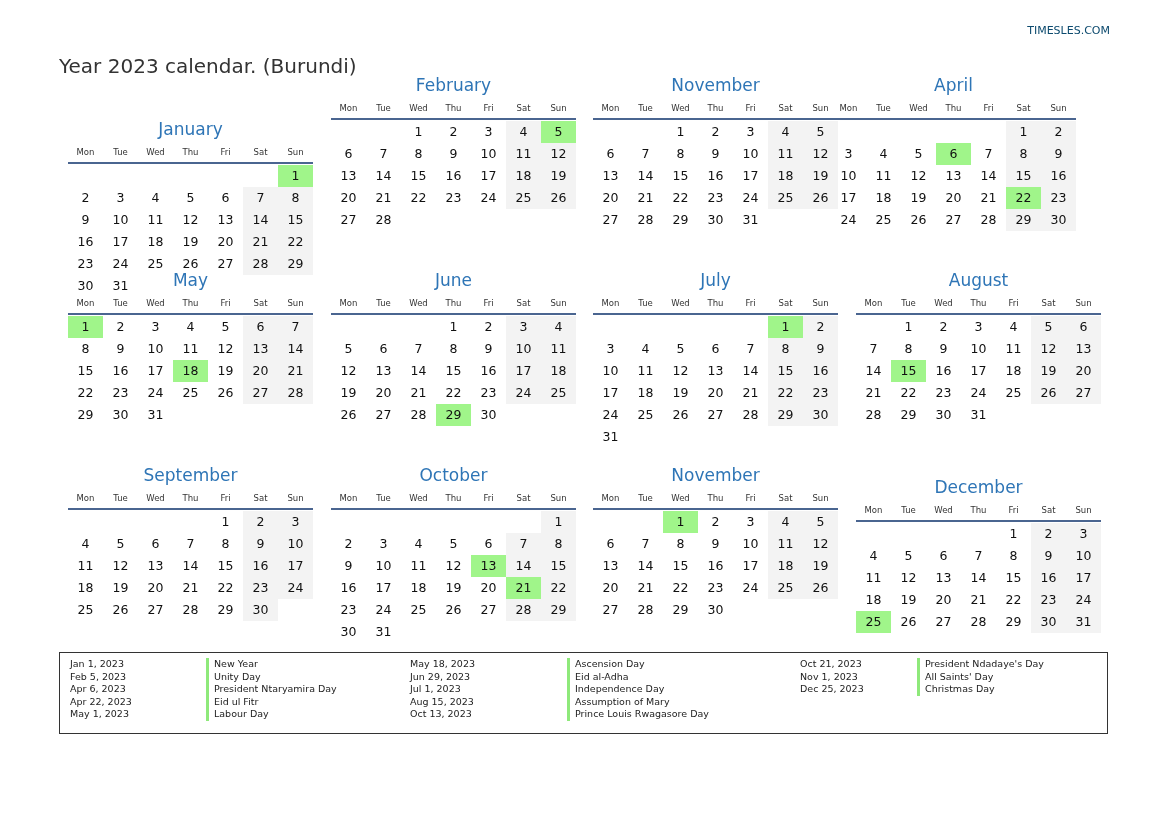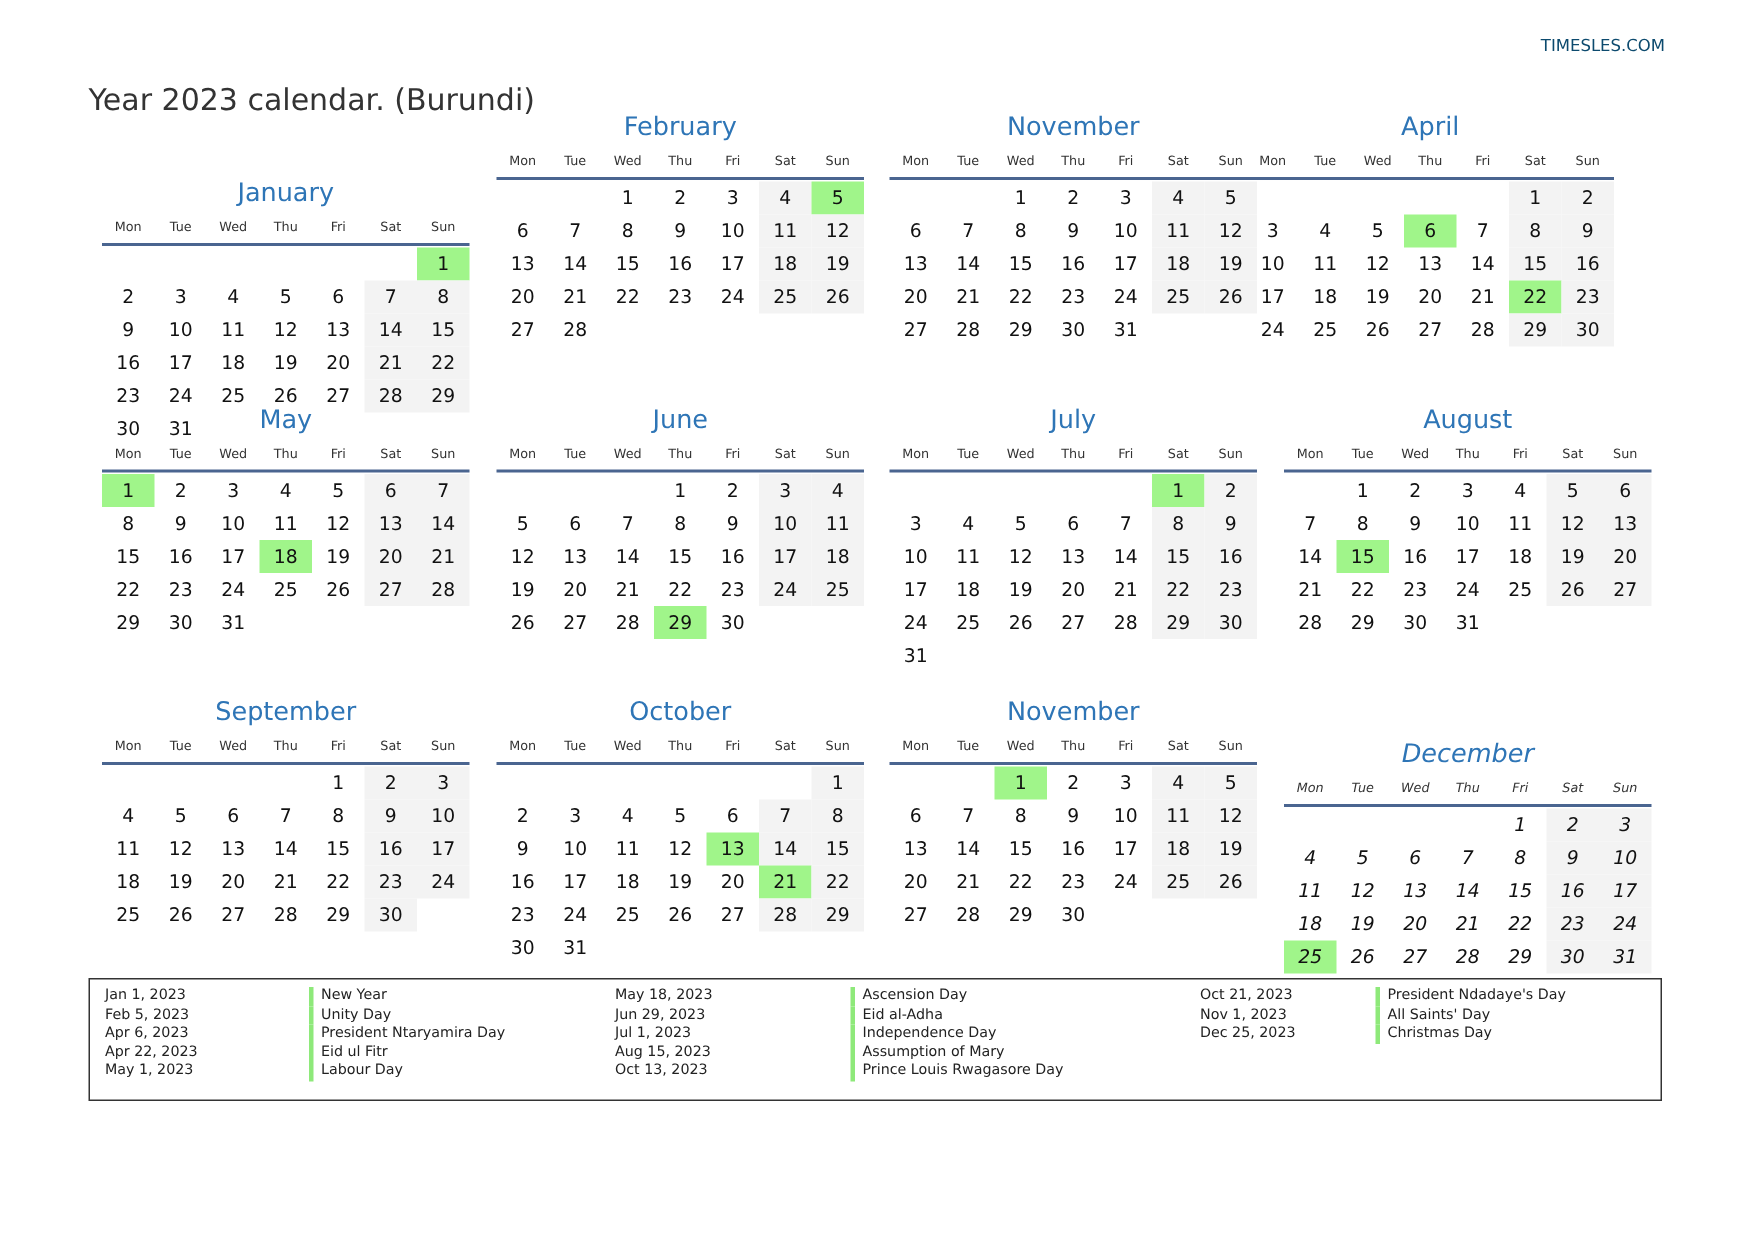--- a/index.html
+++ b/index.html
@@ -555,21 +555,21 @@
         <div class="cell">23</div>
         <div class="cell">24</div>
         <div class="cell we">25</div>
         <div class="cell we">26</div>
         <div class="cell">27</div>
         <div class="cell">28</div>
         <div class="cell">29</div>
         <div class="cell">30</div>
       </div>
     </div>
-    <div class="month" style="left: 856px; top: 492px; font-style: italic;">
+    <div class="month" style="left: 856px; top: 476px;">
       <div class="mname">December</div>
       <div class="dow">
         <span>Mon</span>
         <span>Tue</span>
         <span>Wed</span>
         <span>Thu</span>
         <span>Fri</span>
         <span>Sat</span>
         <span>Sun</span>
       </div>

